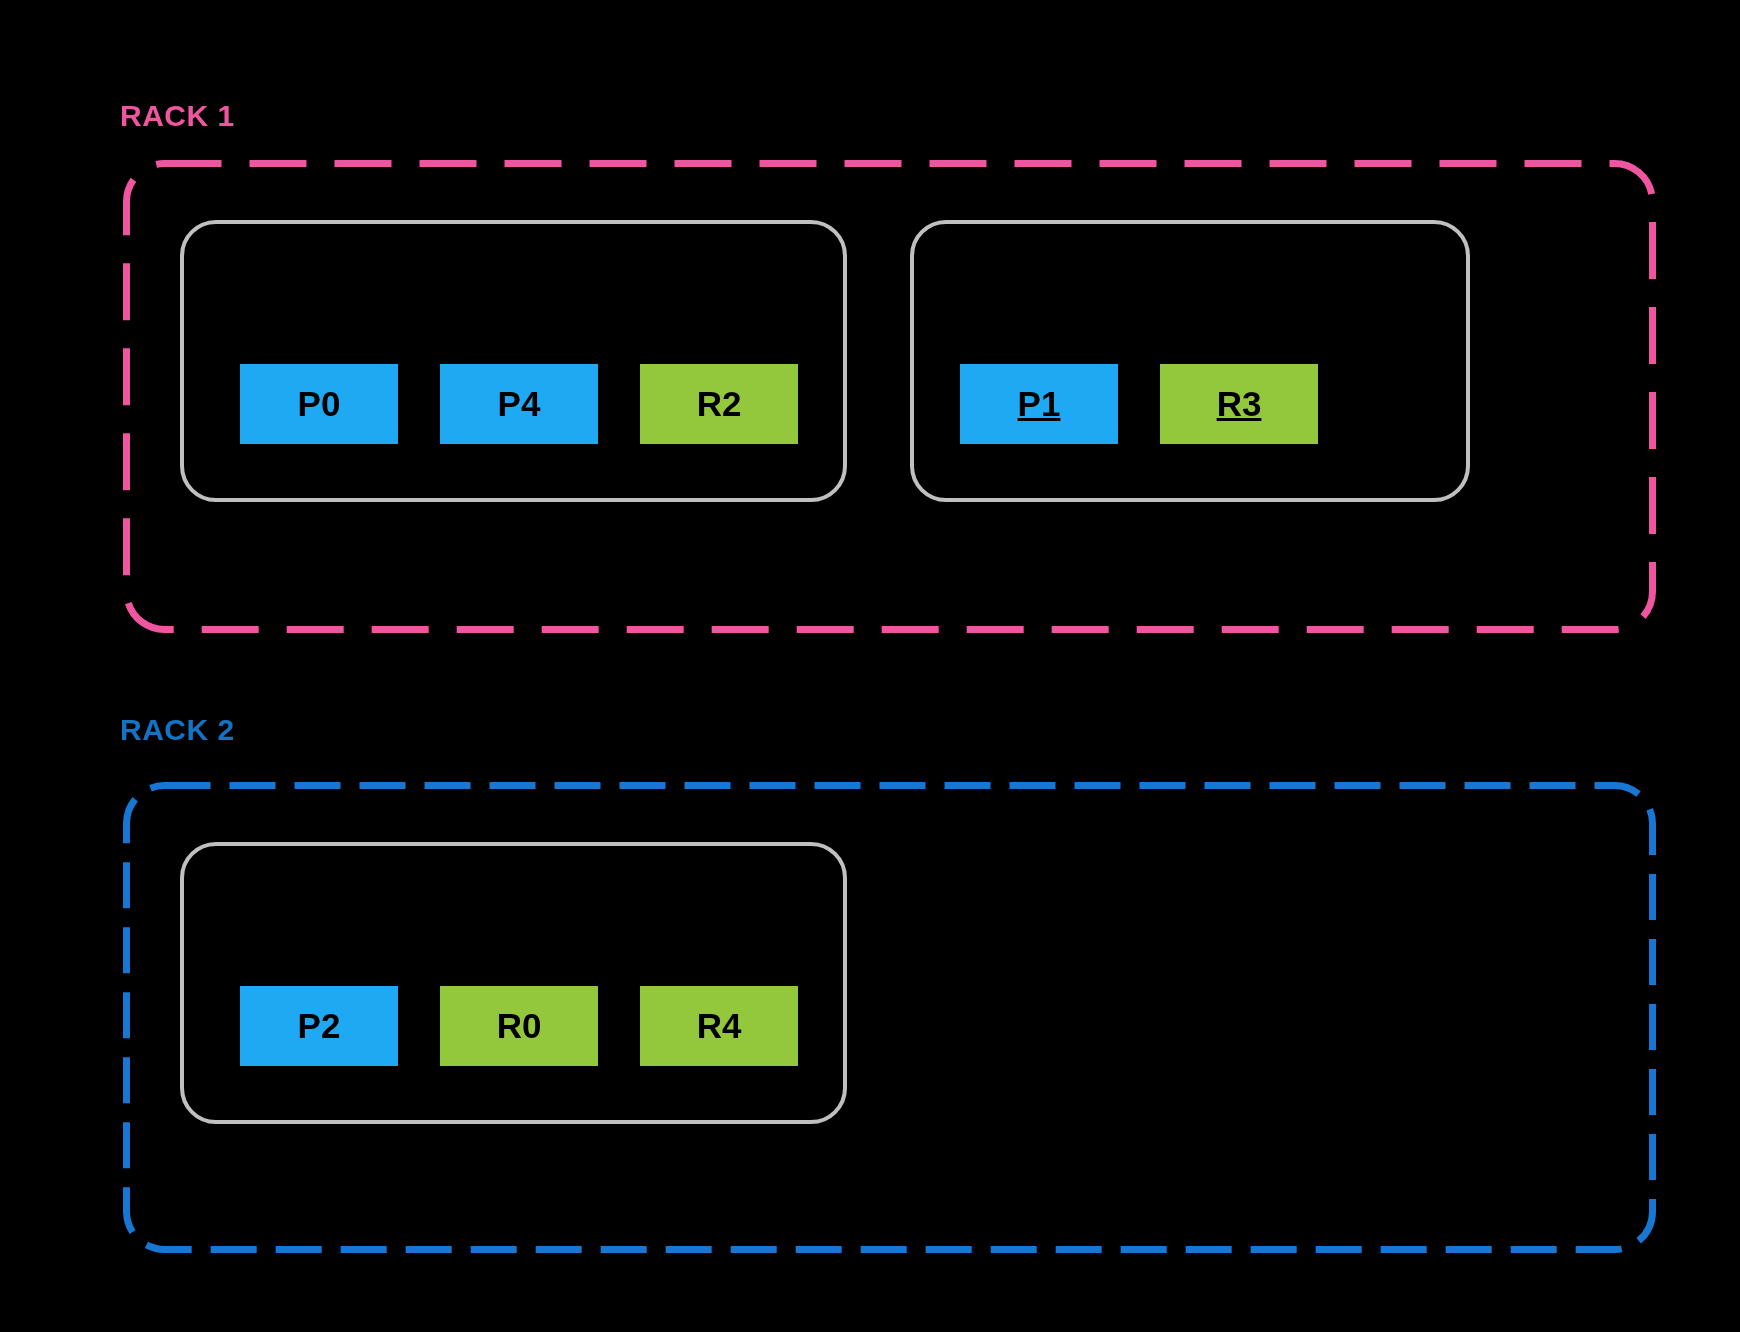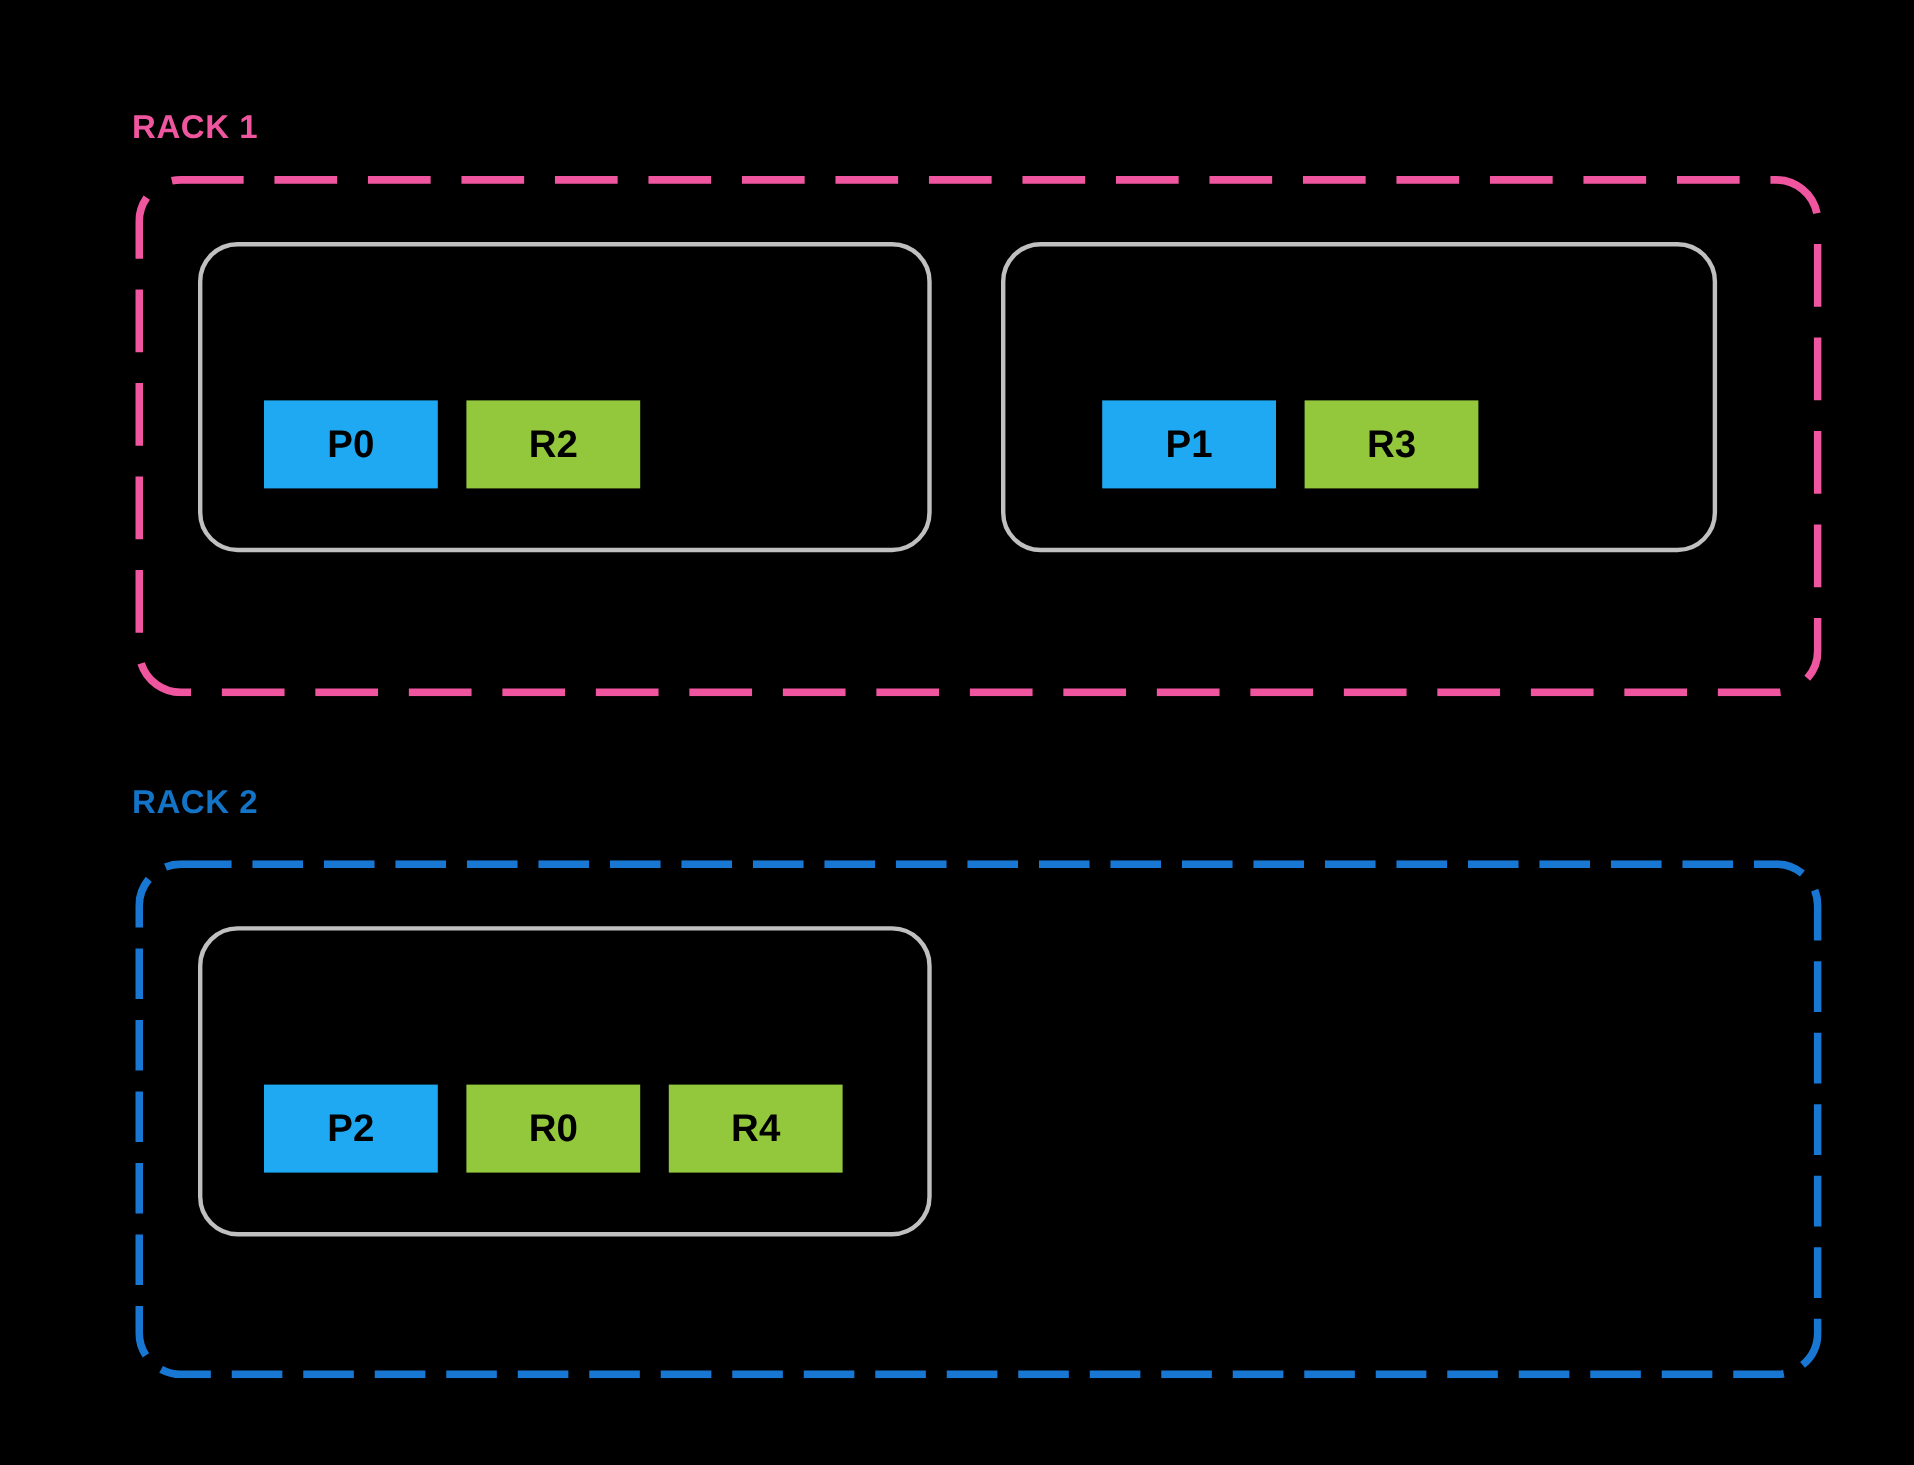--- a/index.html
+++ b/index.html
@@ -47,26 +47,26 @@
   .node {
     position: absolute;
     top: 60px;
     height: 282px;
     box-sizing: border-box;
     border: 4px solid var(--node-border, #C0C0C0);
     border-radius: 36px;
     background: transparent;
     display: flex;
     align-items: flex-end;
-    gap: 26px;
+    gap: 42px;
     padding: 0 0 54px 56px;
     text-align: center;
   }
   .node.pos-a { left: 57px;  width: 667px; }
-  .node.pos-b { left: 787px; width: 651px; padding-left: 88px; }
+  .node.pos-b { left: 787px; width: 560px; padding-left: 46px; text-decoration: underline; }
 
   .shard {
     width: 158px;
     height: 80px;
     display: flex;
     align-items: center;
     justify-content: center;
     font-size: 35px;
     font-weight: bold;
     color: var(--shard-text, #000000);
@@ -82,20 +82,23 @@
   <div class="rack-label r1">RACK 1</div>
 
   <div class="rack r1">
     <svg class="rack-outline" width="1533" height="473" viewBox="0 0 1533 473">
       <rect x="3.5" y="3.5" width="1526" height="466" rx="38"></rect>
     </svg>
 
     <div class="node pos-a">
       <div class="shard primary">
         <span>P0</span>
+      </div>
+      <div class="shard primary">
+        <span>P4</span>
       </div>
       <div class="shard replica">
         <span>R2</span>
       </div>
     </div>
 
     <div class="node pos-b">
       <div class="shard primary">
         <span>P1</span>
       </div>

